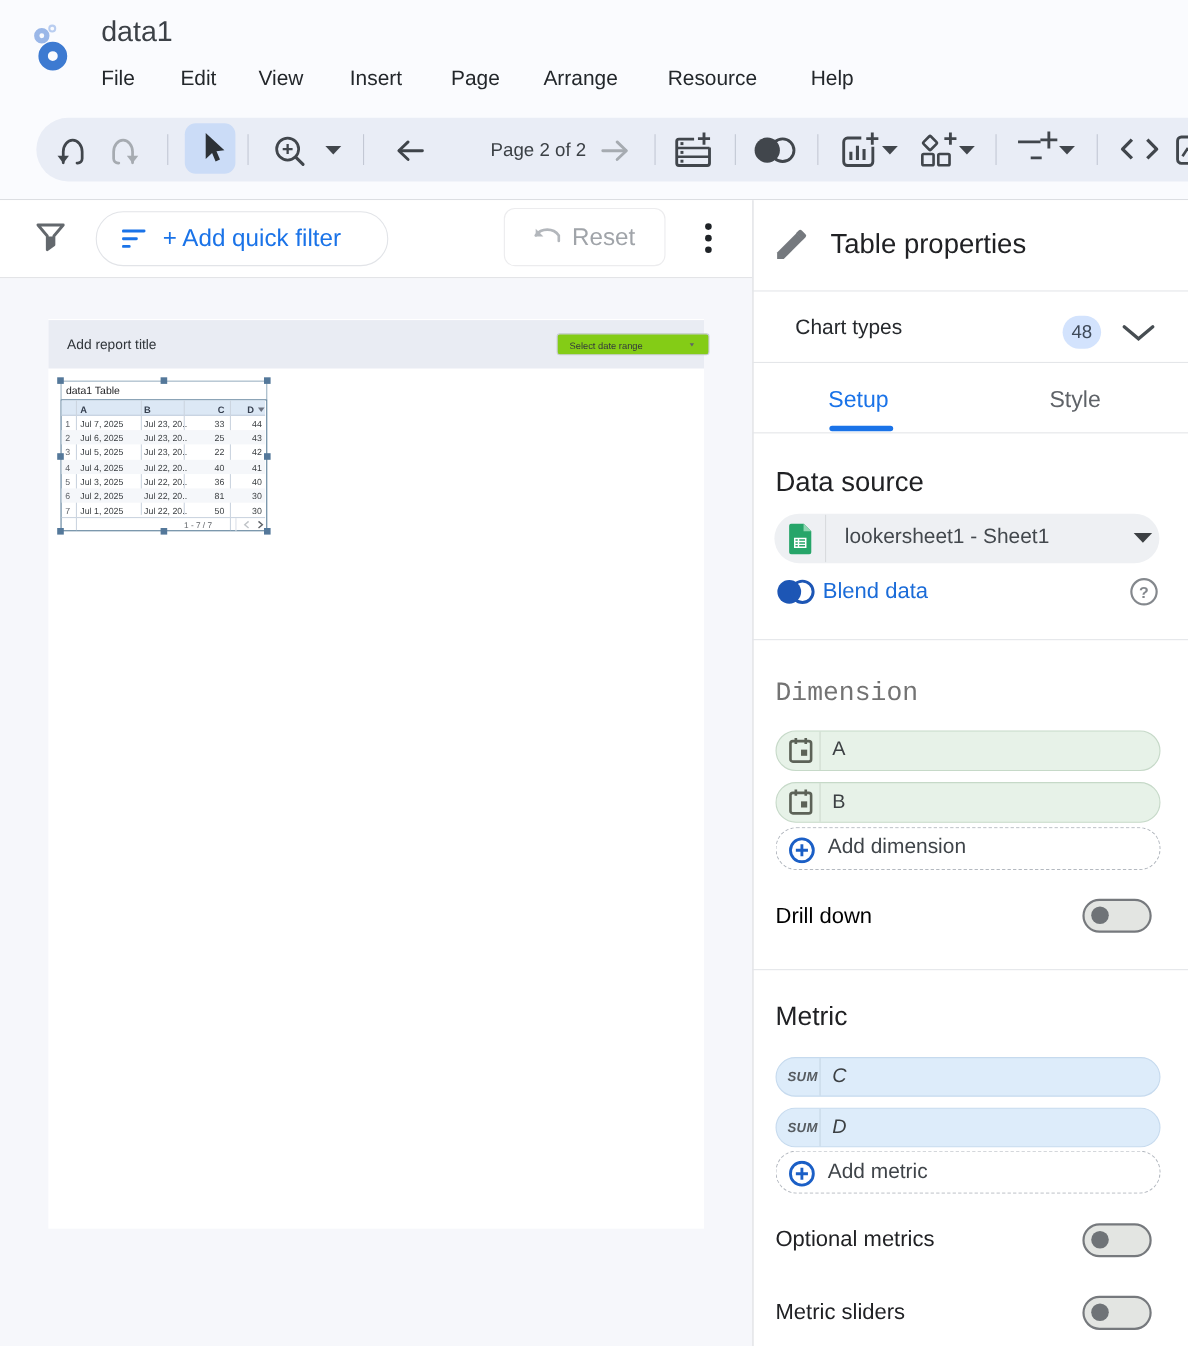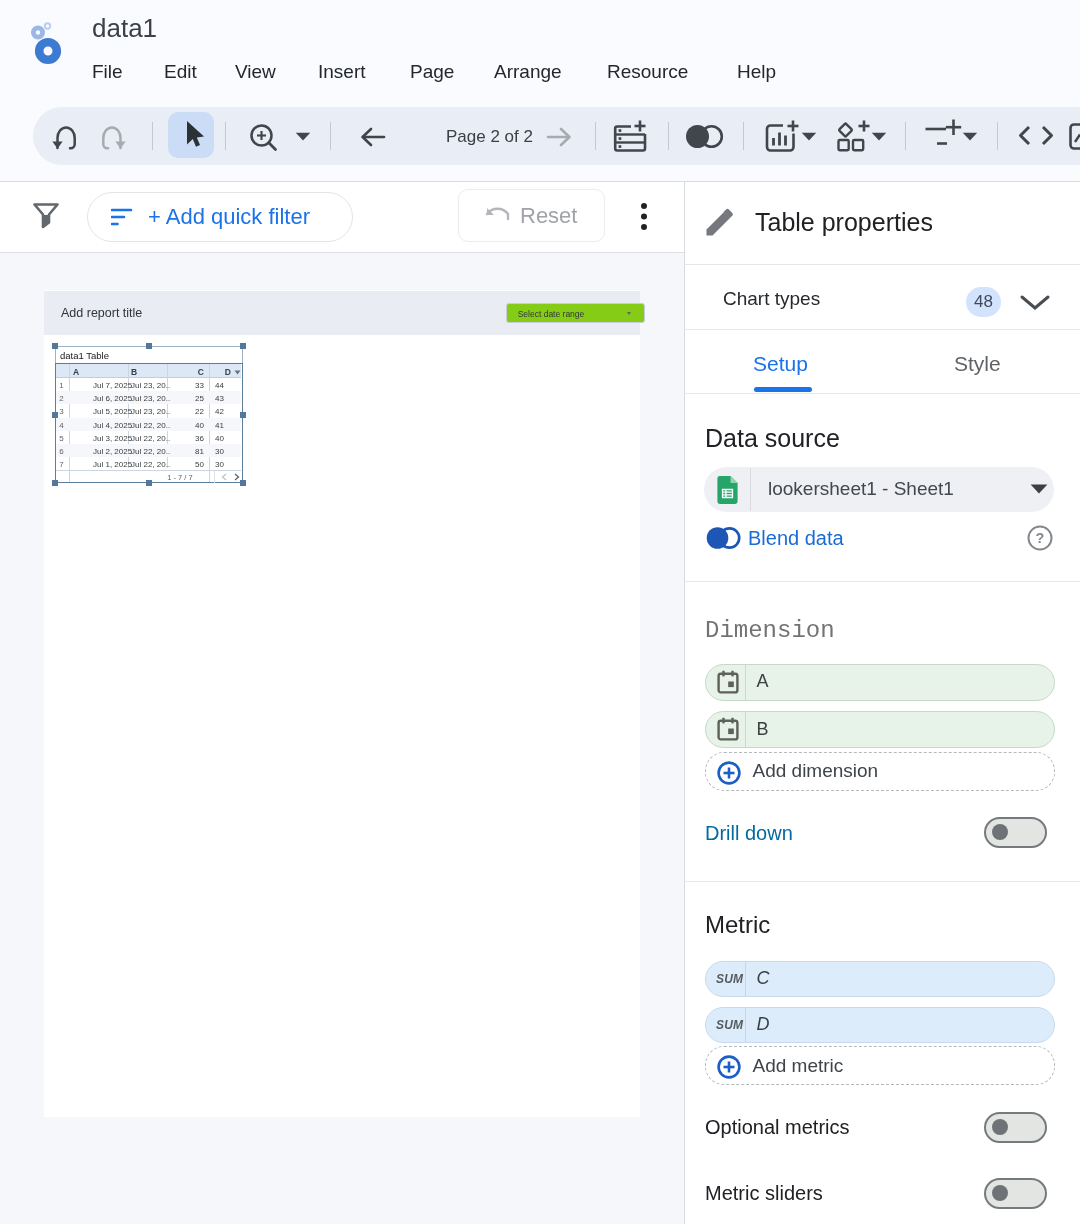--- a/index.html
+++ b/index.html
@@ -36,24 +36,24 @@
 #datebtn span { position:absolute; left:0; top:5px; width:88px; text-align:center; font-size:8.5px; color:#33383d; }
 #datebtn i { position:absolute; right:13px; top:8px; width:0; height:0; border-left:2.5px solid transparent; border-right:2.5px solid transparent; border-top:3.5px solid #5f6368; }
 
 
 #comp { left:11px; top:56px; width:188px; height:137px; position:absolute; }
 #comptitle { left:0; top:0; width:188px; height:17px; background:#fff; border:1px solid #9db3c4; border-bottom:none; position:absolute; }
 #tbl { left:0; top:17px; width:188px; height:120px; border:1.5px solid #5c7f99; background:#fff; position:absolute; font-size:8.5px; color:#3c4043; }
 .hdl { position:absolute; width:6px; height:6px; background:#54789a; }
 .trow { position:absolute; left:0; width:185px; height:13px; }
 .tnum { position:absolute; left:0; width:11px; text-align:center; color:#5f6368; font-size:8px; top:3px;}
-.tA { position:absolute; left:17px; top:3px; font-size:8px; color:#3c4043;margin-left:20px;}
+.tA { position:absolute; left:17px; top:3px; font-size:8px; color:#3c4043;}
 .tB { position:absolute; left:75px; top:3px; font-size:8px; color:#3c4043;text-align:right;}
 .tC { position:absolute; left:100px; width:48px; text-align:right; top:3px; font-size:8px; color:#3c4043;}
-.tD { position:absolute; left:116px; width:52px; text-align:right; top:3px; font-size:8px; color:#3c4043;}
+.tD { position:absolute; left:130px; width:52px; text-align:right; top:3px; font-size:8px; color:#3c4043;}
 .vline { position:absolute; top:0; width:1px; height:104px; background:#ccd5e0; }
 
 
 #panel { left:684px; top:182px; width:396px; height:1042px; background:#fff; border-left:1px solid #d8dade; }
 .psep { position:absolute; width:396px; height:1px; background:#e4e6e9; left:684px; }
 .pill { position:absolute; width:350px; height:37px; border-radius:19px; left:704.5px; }
 .pdiv { position:absolute; left:39.5px; top:0; width:1px; height:100%; }
 .plabel { position:absolute; left:51px; top:50%; transform:translateY(-54%); font-size:18px; color:#3c4043; }
 .dimpill { background:#e7f2e8; border:1px solid #c6d9c8; }
 .metpill { background:#ddecfa; border:1px solid #c6daee;font-style:italic; }
@@ -383,21 +383,21 @@
 </div>
 <div class="pill addpill" style="top:752px;height:38.5px;">
   <svg width="24" height="24" viewBox="0 0 24 24" style="position:absolute;left:11px;top:8px;">
     <circle cx="12" cy="12" r="10.4" fill="none" stroke="#1b5fc6" stroke-width="2.6"></circle>
     <line x1="12" y1="6.5" x2="12" y2="17.5" stroke="#1b5fc6" stroke-width="2.6"></line>
     <line x1="6.5" y1="12" x2="17.5" y2="12" stroke="#1b5fc6" stroke-width="2.6"></line>
   </svg>
   <div class="addlabel">Add dimension</div>
 </div>
 
-<div class="abs" style="left:705px;top:822px;font-size:20px;color:#0369a1;">Drill down</div>
+<div class="abs" style="left:705px;top:822px;font-size:20px;color:#000000;">Drill down</div>
 <div class="toggle" style="top:817px;">
     <div class="knob"></div>
   </div>
 <div class="psep" style="top:881px;"></div>
 
 <div class="abs" style="left:705px;top:911px;font-size:24px;color:#202124;">Metric</div>
 <div class="pill metpill" style="top:960.5px;height:36px;">
   <div class="sumchip">SUM</div>
   <div class="pdiv" style="background:#c6d6e4;"></div>
   <div class="plabel">C</div>

